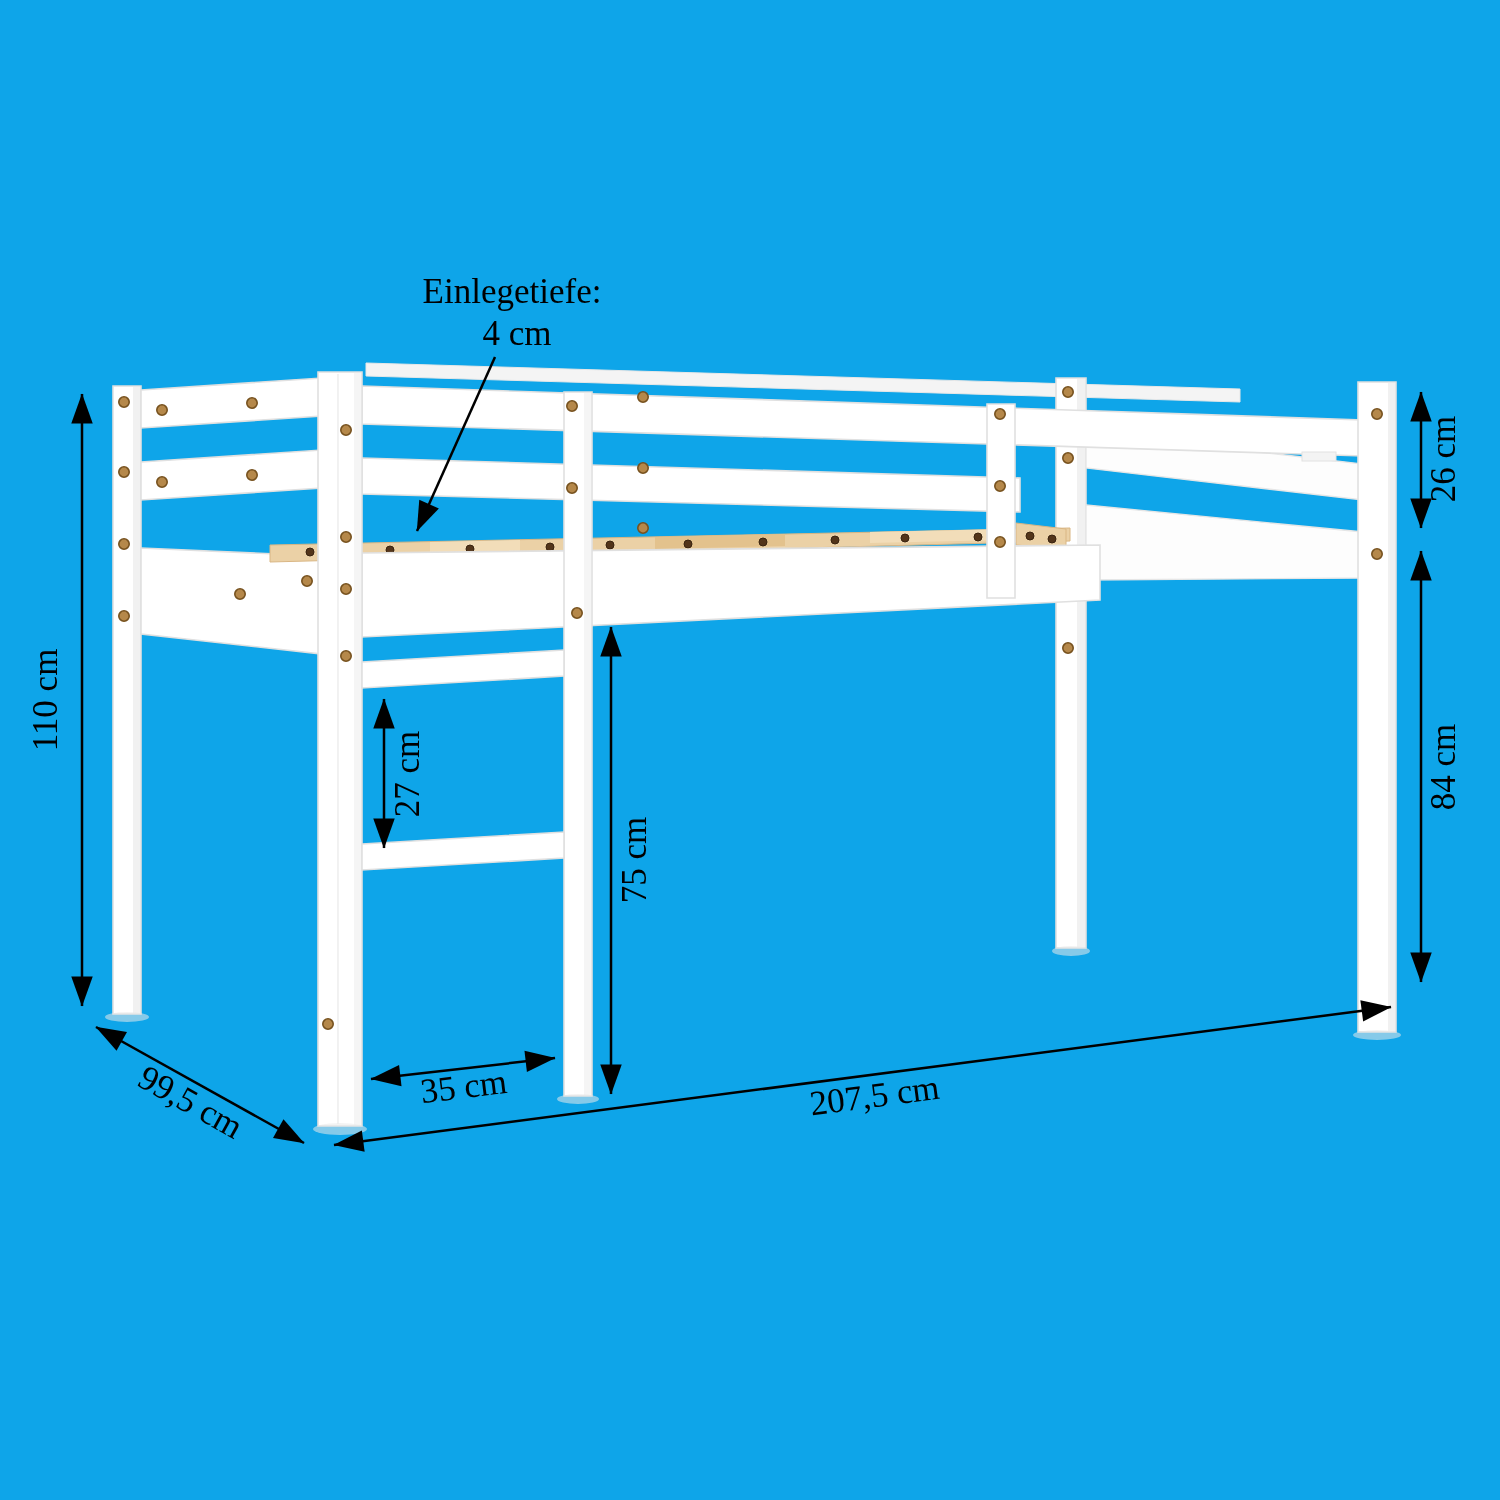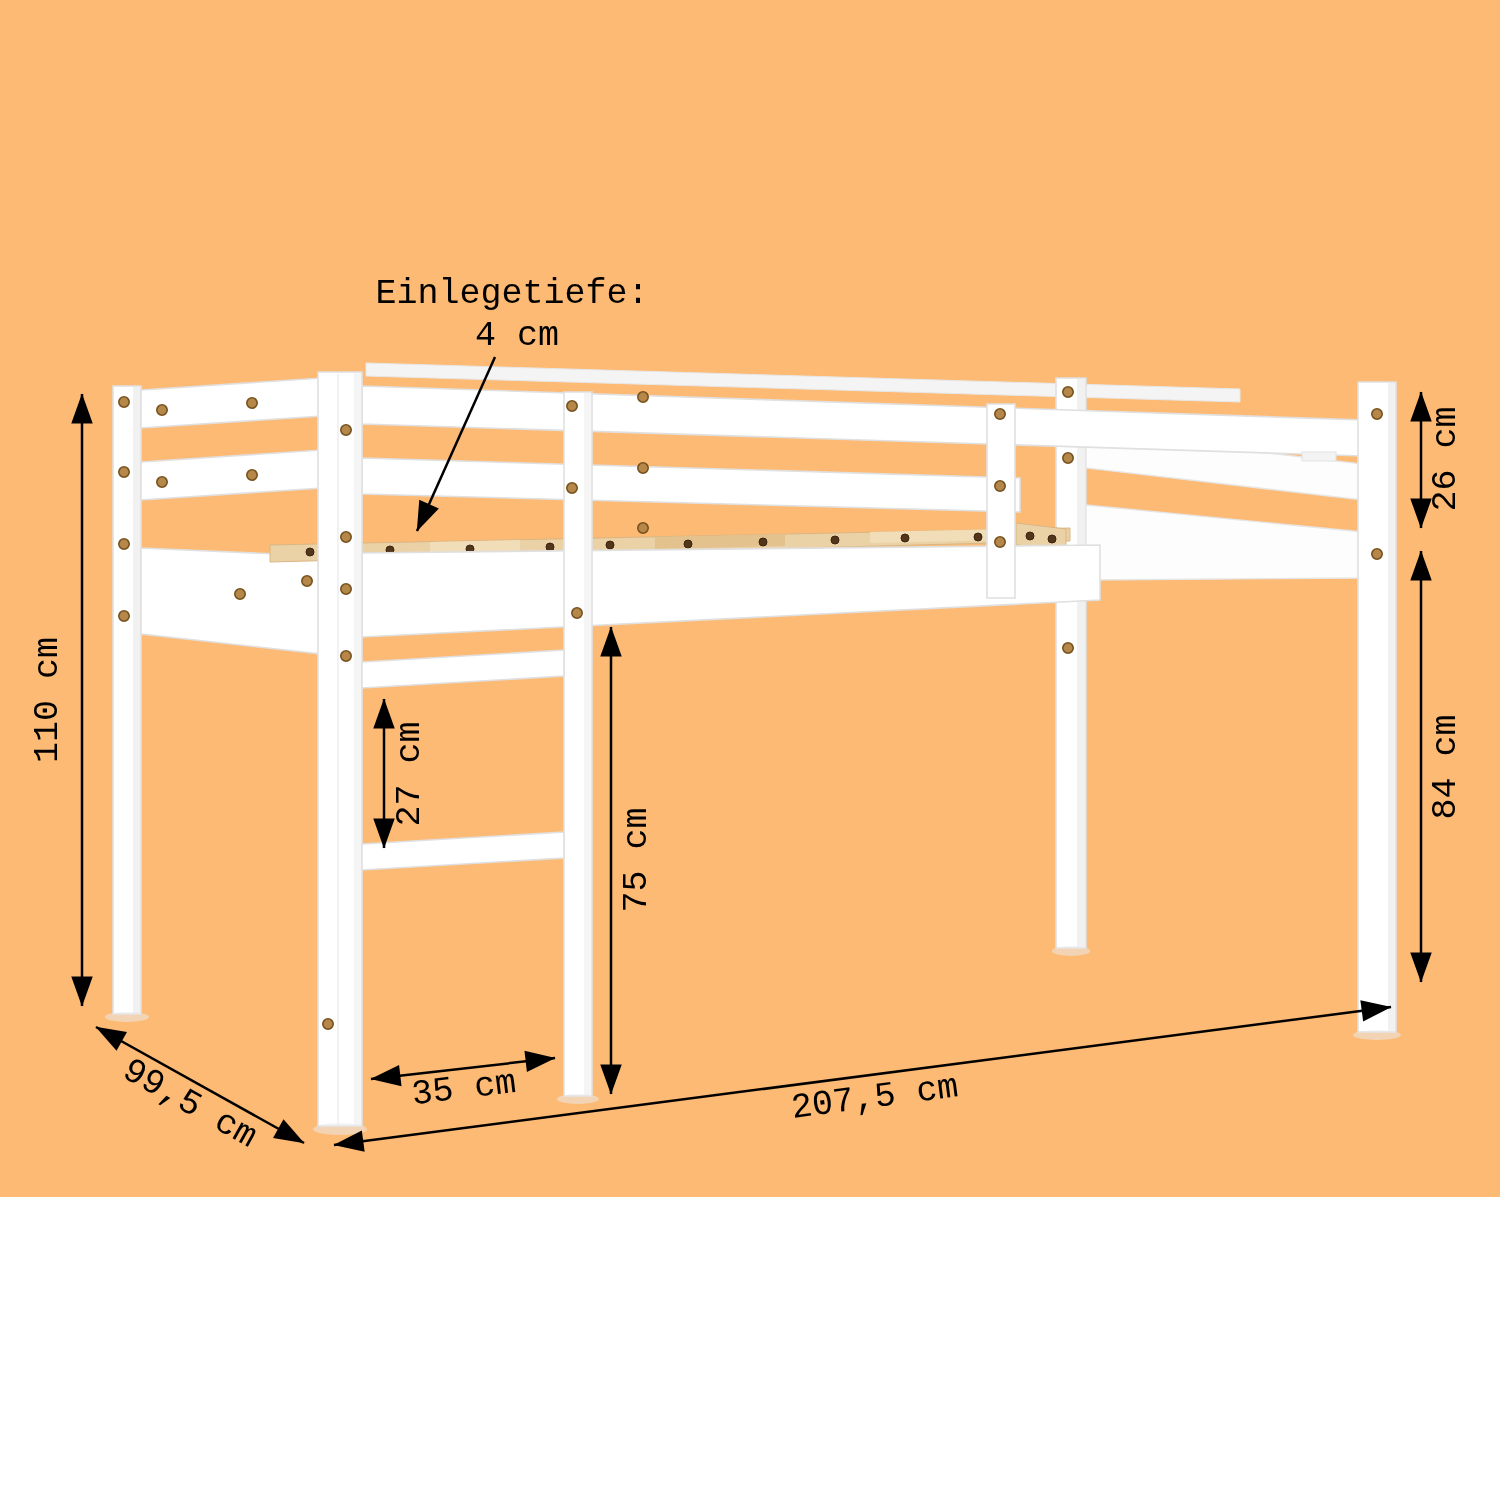--- a/index.html
+++ b/index.html
@@ -1,17 +1,17 @@
 <!DOCTYPE html>
 <html><head>
 <meta charset="utf-8">
 <style>
   html,body{margin:0;padding:0;background:#fff;}
-  #stage{position:relative;width:1500px;height:1197px;background:#fdba74;overflow:hidden;
-         font-family:Liberation Mono, monospace;}
+  #stage{position:relative;width:1500px;height:1500px;background:#0ea5e9;overflow:hidden;
+         font-family:Liberation Serif, serif;}
   svg{display:block;}
   
   .wood{fill:#ffffff;stroke:#e0e0e0;stroke-width:1.6;}
   .wood-soft{fill:#fdfdfd;stroke:#e6e6e6;stroke-width:1.4;}
   .shade{fill:#f1f1f1;stroke:none;}
   .shade2{fill:#f5f5f5;stroke:none;}
   .sliver{fill:#f4f4f4;stroke:#e7e7e7;stroke-width:1;}
   .seam{stroke:#ececec;stroke-width:1.4;fill:none;}
   .pine{fill:#ebd1a6;stroke:#d9b684;stroke-width:1;}
   .pine-lt{fill:#f2ddb9;stroke:none;}

